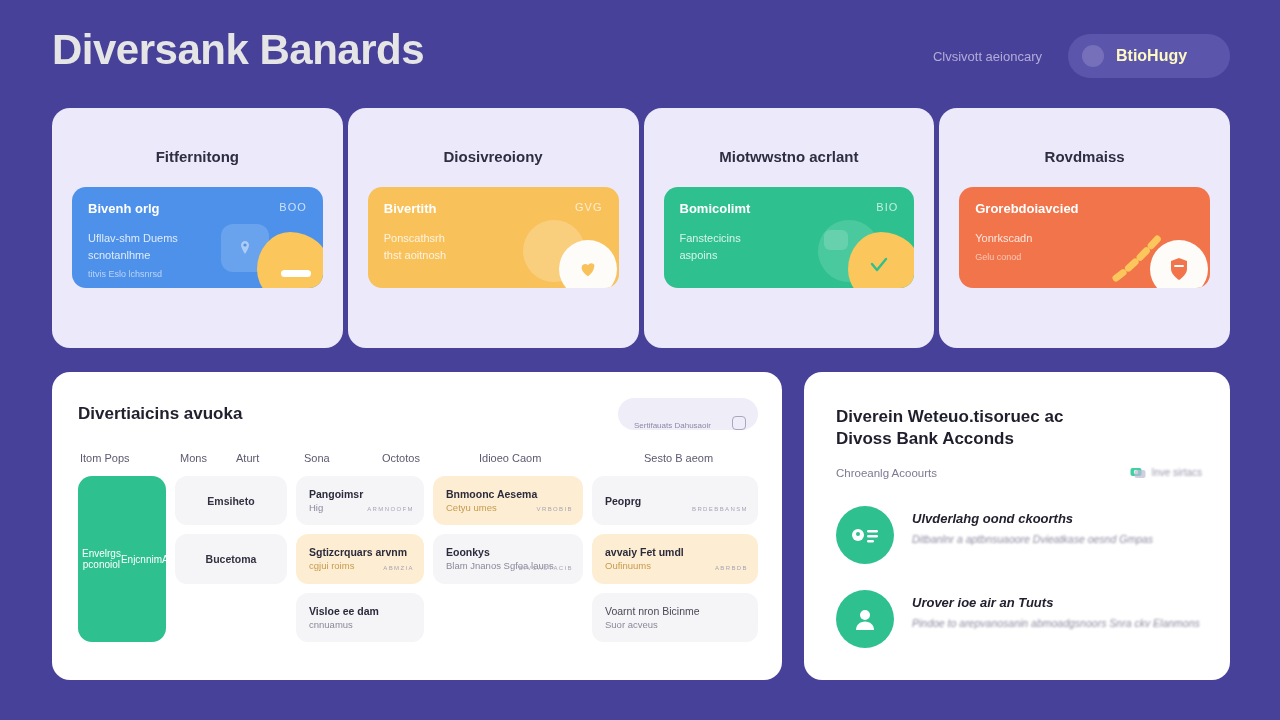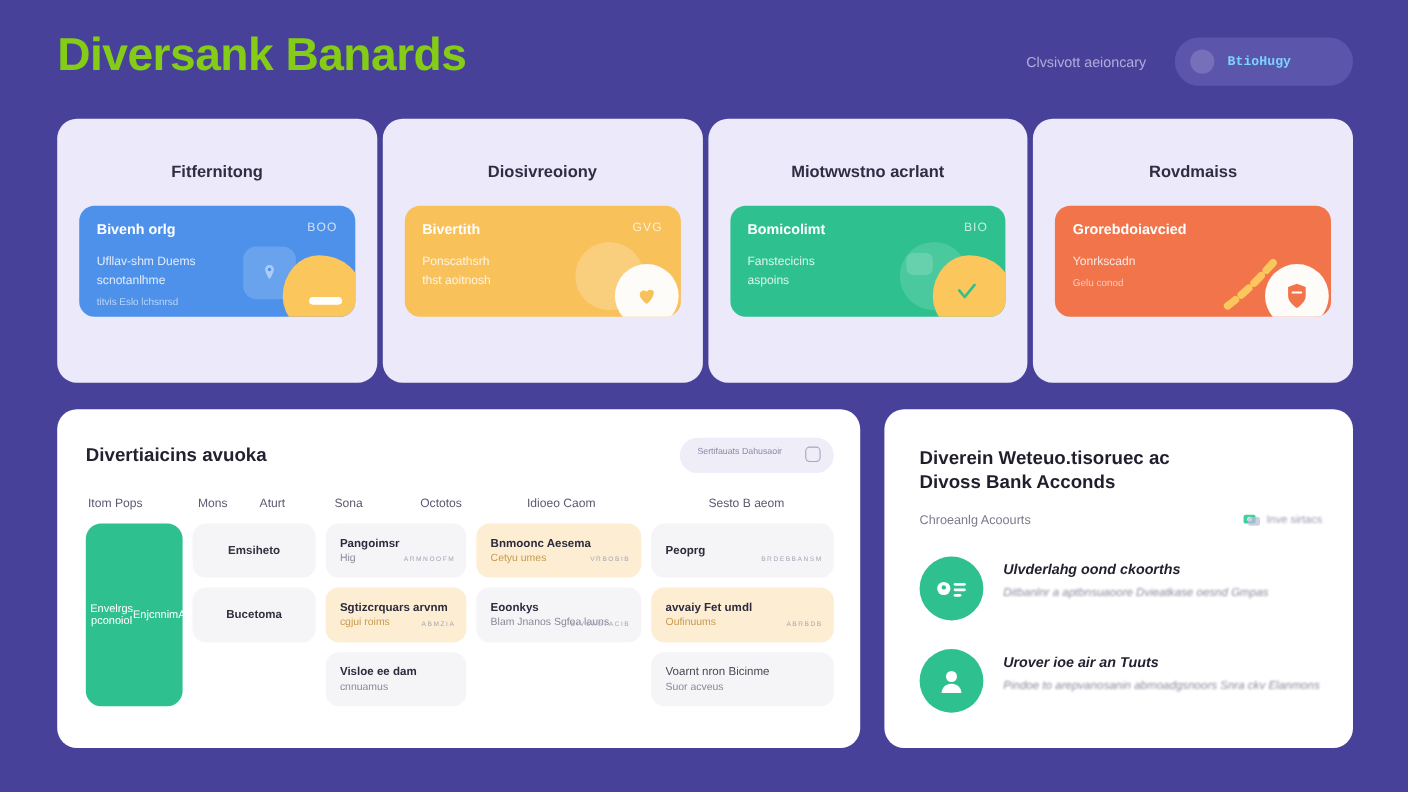--- a/index.html
+++ b/index.html
@@ -12,43 +12,43 @@
   }
   .page { width: 1280px; height: 720px; position: relative; }
 
   
   .header {
     position: absolute; left: 0; top: 0; width: 1280px; height: 108px;
     display: flex; align-items: center;
   }
   .page-title {
     position: absolute; left: 52px; top: 26px;
-    font-size: 42px; font-weight: bold; color: #84cc16;
+    font-size: 42px; font-weight: bold; color: #e5e5e5;
     letter-spacing: -0.5px;
   }
   .header-right {
     position: absolute; right: 50px; top: 34px;
     display: flex; align-items: center; gap: 26px;
   }
   .header-note {
     font-size: 13px; color: #c3bee4; opacity: .85;
     filter: blur(0.6px); white-space: nowrap;
   }
   .header-pill {
     display: flex; align-items: center; gap: 12px;
     background: #5b55ac; border-radius: 22px;
     padding: 11px 26px 11px 14px; min-width: 162px;
   }
   .header-pill-dot {
     width: 22px; height: 22px; border-radius: 50%;
     background: rgba(255,255,255,0.16); flex: none;
   }
   .header-pill-label {
-    font-size: 12px; font-weight: bold; color: #7dd3fc;
-    filter: blur(0.5px); white-space: nowrap; font-family: Liberation Mono, monospace;
+    font-size: 16px; font-weight: bold; color: #fef9c3;
+    filter: blur(0.5px); white-space: nowrap;
   }
 
   
   .cards-row {
     position: absolute; left: 52px; top: 108px;
     width: 1178px; height: 240px;
     display: flex; gap: 5px;
   }
   .stat-card {
     flex: 1; background: #eceafa; border-radius: 18px;
@@ -130,21 +130,21 @@
     padding: 26px 24px 20px 26px; position: relative;
   }
   .table-head-row {
     display: flex; align-items: center; justify-content: space-between;
   }
   .table-title {
     font-size: 17px; font-weight: bold; color: #22212f;
     filter: blur(0.4px);
   }
   .search-pill {
-    display: flex; align-items: flex-start; justify-content: space-between;
+    display: flex; align-items: flex-end; justify-content: space-between;
     gap: 14px; background: #eeedf8; border-radius: 16px;
     padding: 8px 12px 0 16px; width: 140px; height: 32px;
   }
   .search-pill-text {
     font-size: 8px; color: #8d8aa6; filter: blur(0.6px); white-space: nowrap;
   }
   .search-pill-icon {
     width: 14px; height: 14px; border: 1.4px solid #a9a6c0; border-radius: 4px;
     flex: none;
   }

